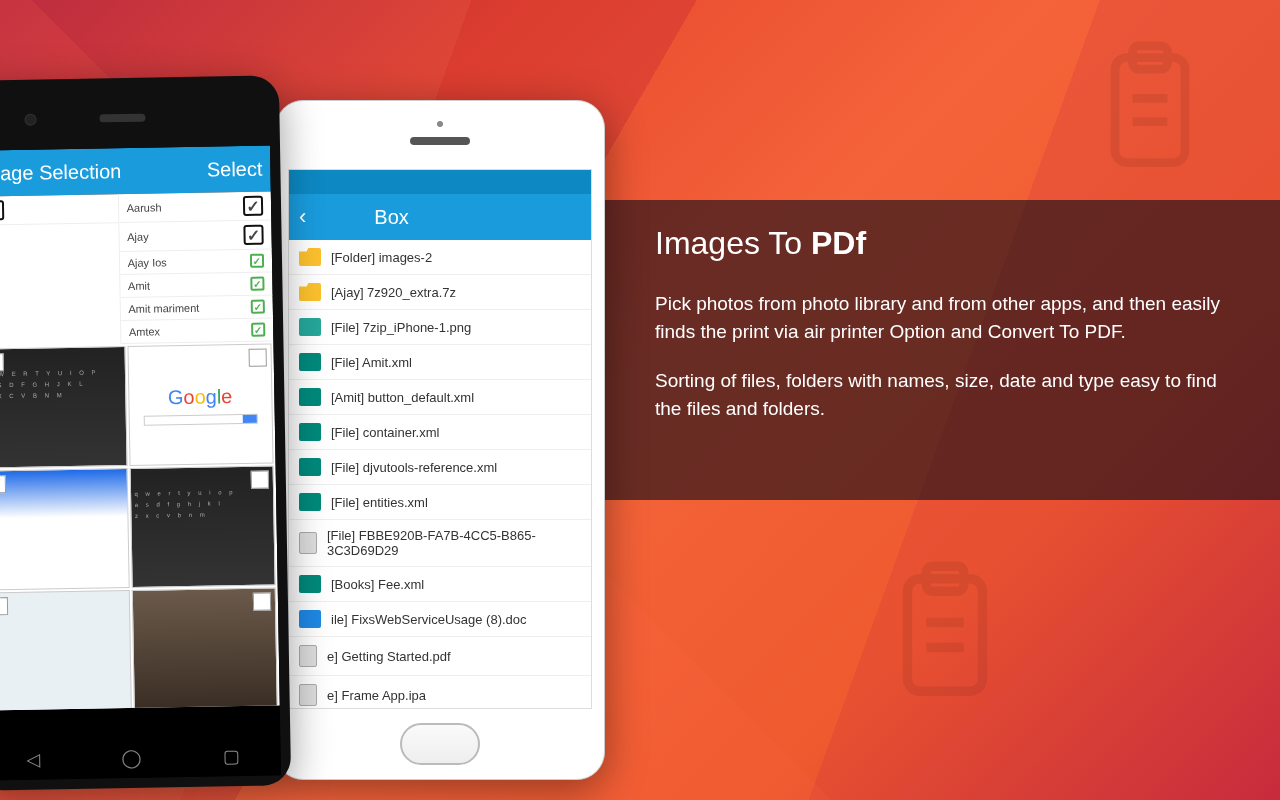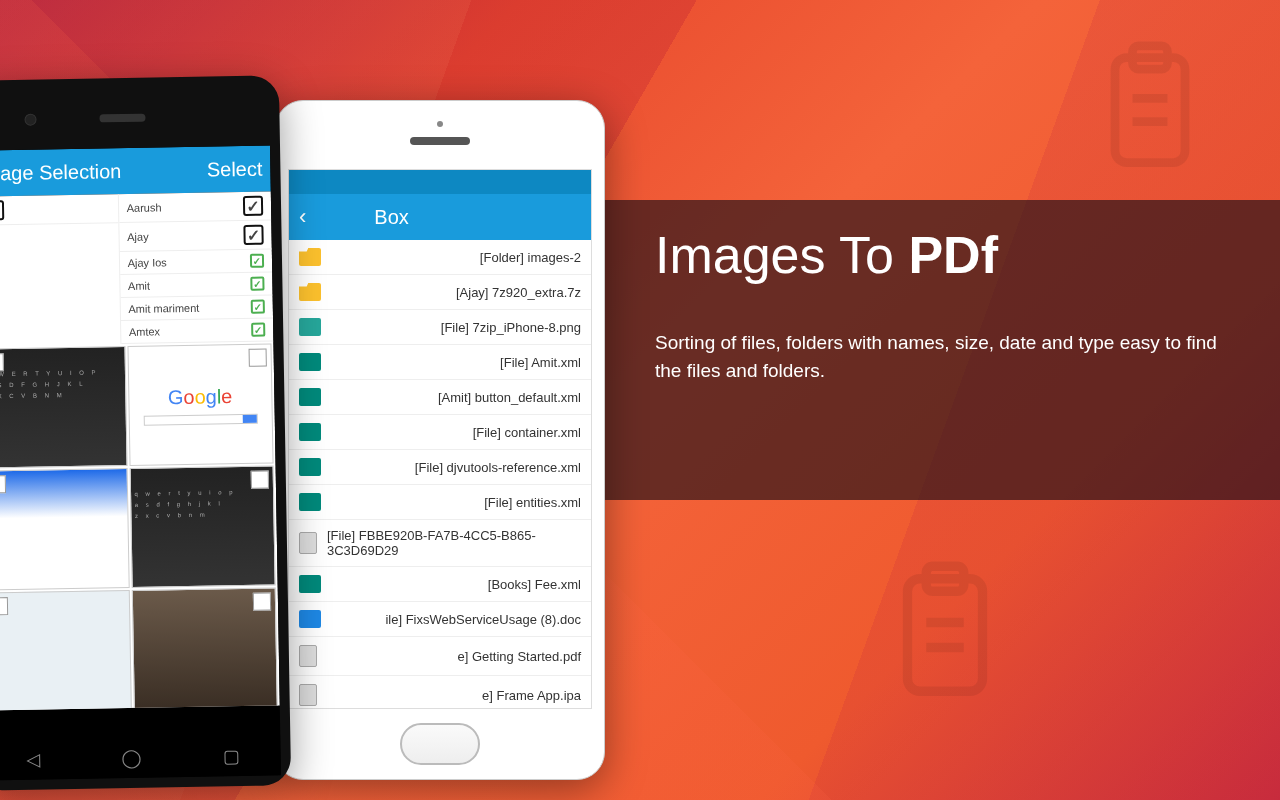--- a/index.html
+++ b/index.html
@@ -39,23 +39,23 @@
 
 .text-block {
   position: absolute;
   left: 655px;
   top: 225px;
   right: 50px;
   color: #fff;
   z-index: 3;
 }
 .text-block h1 {
-  font-size: 52px;
+  font-size: 32px;
   font-weight: 300;
-  margin-bottom: 44px;
+  margin-bottom: 28px;
 }
 .text-block h1 b { font-weight: 700; }
 .text-block p {
   font-size: 19px;
   line-height: 1.45;
   margin-bottom: 22px;
   font-weight: 300;
 }
 
 
@@ -190,21 +190,20 @@
   height: 46px; background: #199bdc; color:#fff;
   display:flex; align-items:center; padding:0 10px; gap: 68px;
   font-size: 20px;
 }
 .back-ch { font-size:22px; }
 .file-list { background:#fff; height: calc(100% - 70px); overflow:hidden;}
 .file-row {
   display:flex; align-items:center; gap:10px;
   padding: 8px 10px; font-size:13px; color:#333;
   border-bottom:1px solid #eee;
-  justify-content:space-between;
 }
 .ficon { width:22px; height:18px; border-radius:2px; flex-shrink:0;}
 .ficon.folder{ background:#fbc02d; clip-path: polygon(0 20%,35% 20%,42% 0,100% 0,100% 100%,0 100%);}
 .ficon.file{ background:#ddd; border:1px solid #aaa; height:22px; width:18px; position:relative;}
 .ficon.img{ background:#26a69a;}
 .ficon.xml{ background:#00897b;}
 .ficon.doc{ background:#1e88e5;}
 </style>
 </head>
 <body>
@@ -220,20 +219,21 @@
   <rect x="6" y="3" width="12" height="18" rx="2" stroke-width="1.5"></rect>
     <rect x="9" y="1" width="6" height="4" rx="1" stroke-width="1.5"></rect>
   <path d="M9 10h6M9 14h6" stroke-width="1.5"></path>
 </svg>
 
 <div class="text-bar"></div>
 <div class="text-block">
   <h1>
     <span>Images To </span><b>PDf</b>
   </h1>
+  <p>Pick photos from photo library and from other apps, and then easily finds the print via air printer Option and Convert To PDF.</p>
   <p>Sorting of files, folders with names, size, date and type easy to find the files and folders.</p>
 </div>
 
 <div class="phone phone-white">
   <div class="sensor"></div>
   <div class="speaker"></div>
   <div class="screen">
     <div class="box-status"></div>
     <div class="box-header">
       <span class="back-ch">‹</span>
@@ -243,21 +243,21 @@
         <div class="file-row">
           <div class="ficon folder"></div>
           <span>[Folder] images-2</span>
         </div>
         <div class="file-row">
           <div class="ficon folder"></div>
           <span>[Ajay] 7z920_extra.7z</span>
         </div>
         <div class="file-row">
           <div class="ficon img"></div>
-          <span>[File] 7zip_iPhone-8.png</span>
+          <span>[File] 7zip_iPhone-1.png</span>
         </div>
         <div class="file-row">
           <div class="ficon xml"></div>
           <span>[File] Amit.xml</span>
         </div>
         <div class="file-row">
           <div class="ficon xml"></div>
           <span>[Amit] button_default.xml</span>
         </div>
         <div class="file-row">

